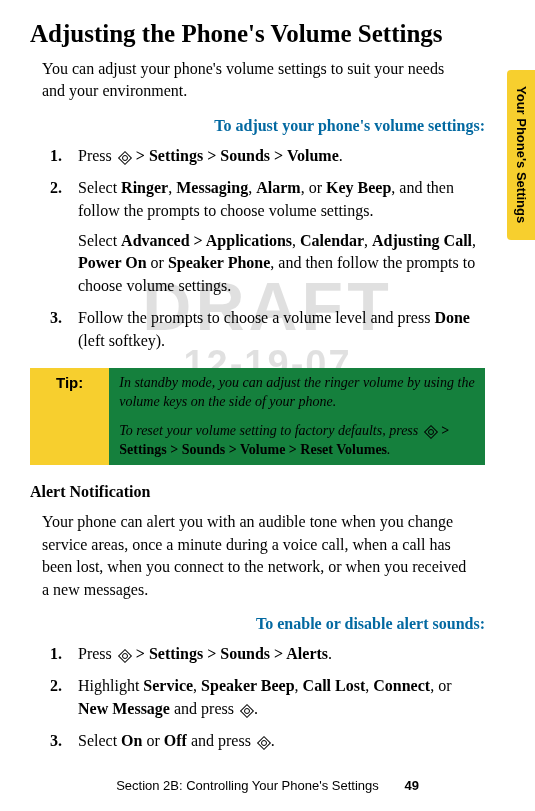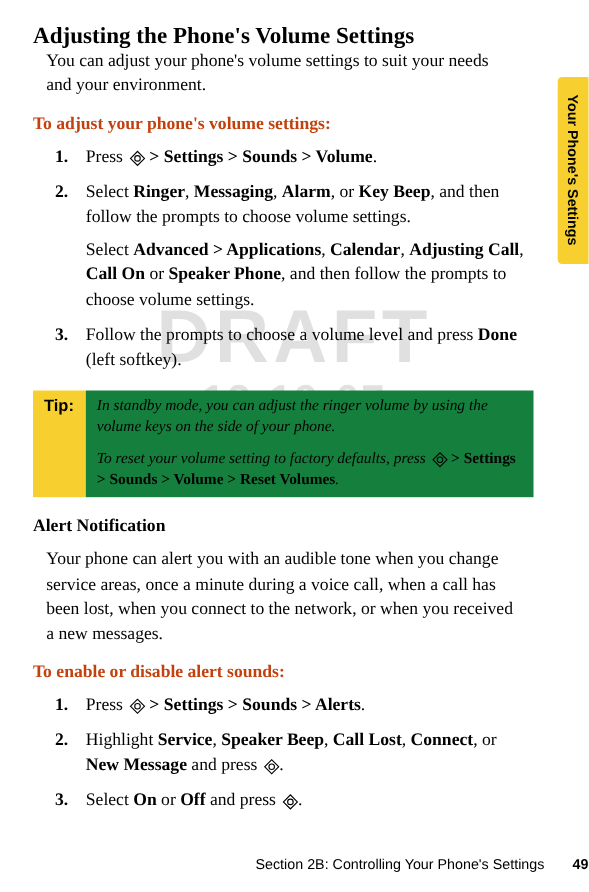--- a/index.html
+++ b/index.html
@@ -33,33 +33,35 @@
   }
   .watermark .sub {
     font-size: 38px;
     letter-spacing: 2px;
     display: block;
     margin-top: 10px;
     text-align: center;
   }
   .content { position: relative; z-index: 1; }
   h1 {
-    font-size: 21px;
-    font-weight: bold;
+    font-size: 25px;
+    font-weight: bold;
+    margin-bottom: 10px;
   }
   .intro {
     font-size: 16px;
     line-height: 1.4;
     margin: 0 17px 14px 12px;
   }
   .sub-heading {
     font-size: 16px;
     font-weight: bold;
-    color: #c2410c;
-    margin-bottom: 10px;
+    color: #0369a1;
+    margin-bottom: 10px;
+    text-align: right;
   }
   ol.steps {
     list-style: none;
     padding-left: 28px;
     margin-bottom: 16px;
   }
   ol.steps li {
     position: relative;
     font-size: 16px;
     line-height: 1.4;
@@ -79,21 +81,21 @@
   }
   .tip-box {
     display: flex;
     margin: 14px 0 18px 0;
     font-size: 14px;
     border: none;
   }
   .tip-label {
     background: #f7cf2e;
     font-weight: bold;
-    padding: 6px 10px;
+    padding: 6px 26px;
     min-width: 48px;
     font-family: Arial, sans-serif;
     font-style: normal;
     font-size: 15px;
   }
   .tip-content {
     background: #15803d;
     padding: 6px 10px;
     font-style: italic;
     flex: 1;
@@ -124,21 +126,21 @@
     font-family: Arial, sans-serif;
     font-weight: bold;
     font-size: 13px;
     color: #000;
   }
   .footer {
     position: absolute;
     bottom: 18px;
     left: 0;
     right: 0;
-    text-align: right;
+    text-align: center;
     font-size: 13px;
     font-family: Arial, sans-serif;
   }
   .footer .pagenum {
     font-weight: bold;
     margin-left: 22px;
   }
   .nav-icon {
     display: inline-block;
     width: 14px;
@@ -187,21 +189,21 @@
 
   <ol class="steps">
     <li>
       <span class="num">1.</span>
       <span>Press </span><span class="nav-icon"></span><b> &gt; Settings &gt; Sounds &gt; Volume</b><span>.</span>
     </li>
     <li>
       <span class="num">2.</span>
       <span>Select </span><b>Ringer</b><span>, </span><b>Messaging</b><span>, </span><b>Alarm</b><span>, or </span><b>Key Beep</b><span>, and then follow the prompts to choose volume settings.</span>
       <div class="sub-block">
-        <span>Select </span><b>Advanced &gt; Applications</b><span>, </span><b>Calendar</b><span>, </span><b>Adjusting Call</b><span>, </span><b>Call On</b><span> or </span><b>Speaker Phone</b><span>, and then follow the prompts to choose volume settings.</span>
+        <span>Select </span><b>Advanced &gt; Applications</b><span>, </span><b>Calendar</b><span>, </span><b>Adjusting Call</b><span>, </span><b>Power On</b><span> or </span><b>Speaker Phone</b><span>, and then follow the prompts to choose volume settings.</span>
       </div>
     </li>
     <li>
       <span class="num">3.</span>
       <span>Follow the prompts to choose a volume level and press </span><b>Done</b><span> (left softkey).</span>
     </li>
   </ol>
 
   <div class="tip-box">
     <div class="tip-label">Tip:</div>

